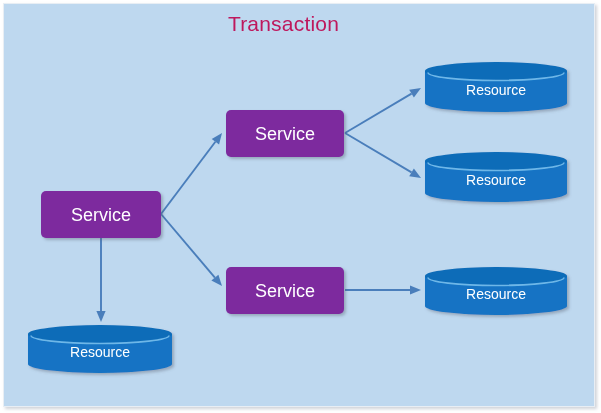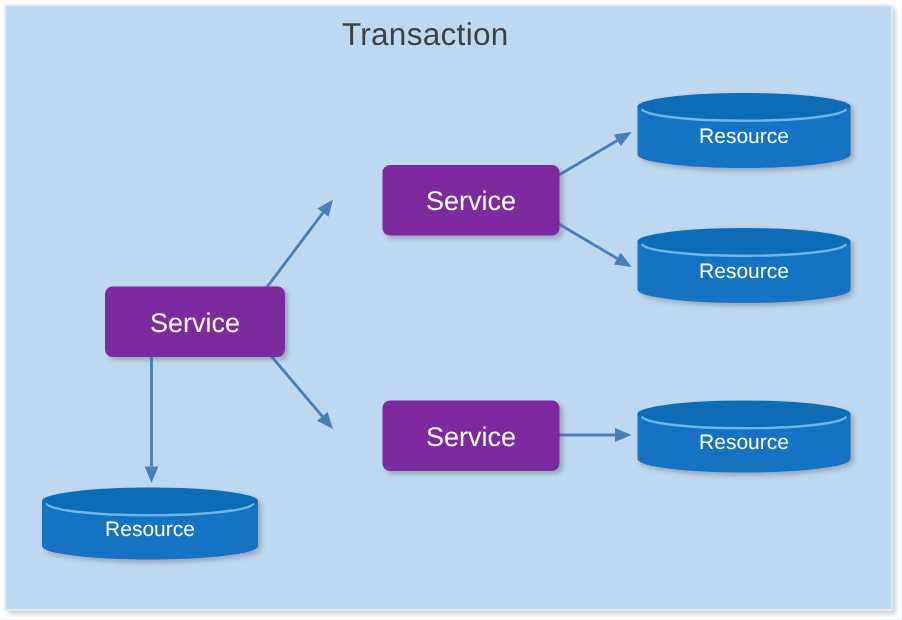--- a/index.html
+++ b/index.html
@@ -27,21 +27,21 @@
     box-shadow: 2px 2px 3px rgba(120,130,145,0.35);
     box-sizing: border-box;
   }
   #diagram-title {
     position: absolute;
     left: 0;
     top: 12px;
     width: 567px;
     text-align: center;
     font-size: 21px;
-    color: #404040;
+    color: #be185d;
     letter-spacing: 0.2px;
     white-space: nowrap;
   }
   
   #edges {
     position: absolute;
     left: 0;
     top: 0;
     width: 601px;
     height: 413px;
@@ -49,21 +49,20 @@
   }
   
   .service-node {
     position: absolute;
     background: #7d2a9e;
     border-radius: 5px;
     box-shadow: 2px 2px 3px rgba(90,100,115,0.40);
     display: flex;
     align-items: center;
     justify-content: center;
-    margin-left: 29px;
   }
   .service-label {
     color: #ffffff;
     font-size: 18px;
     white-space: nowrap;
     line-height: 1;
   }
   
   .resource-node {
     position: absolute;

